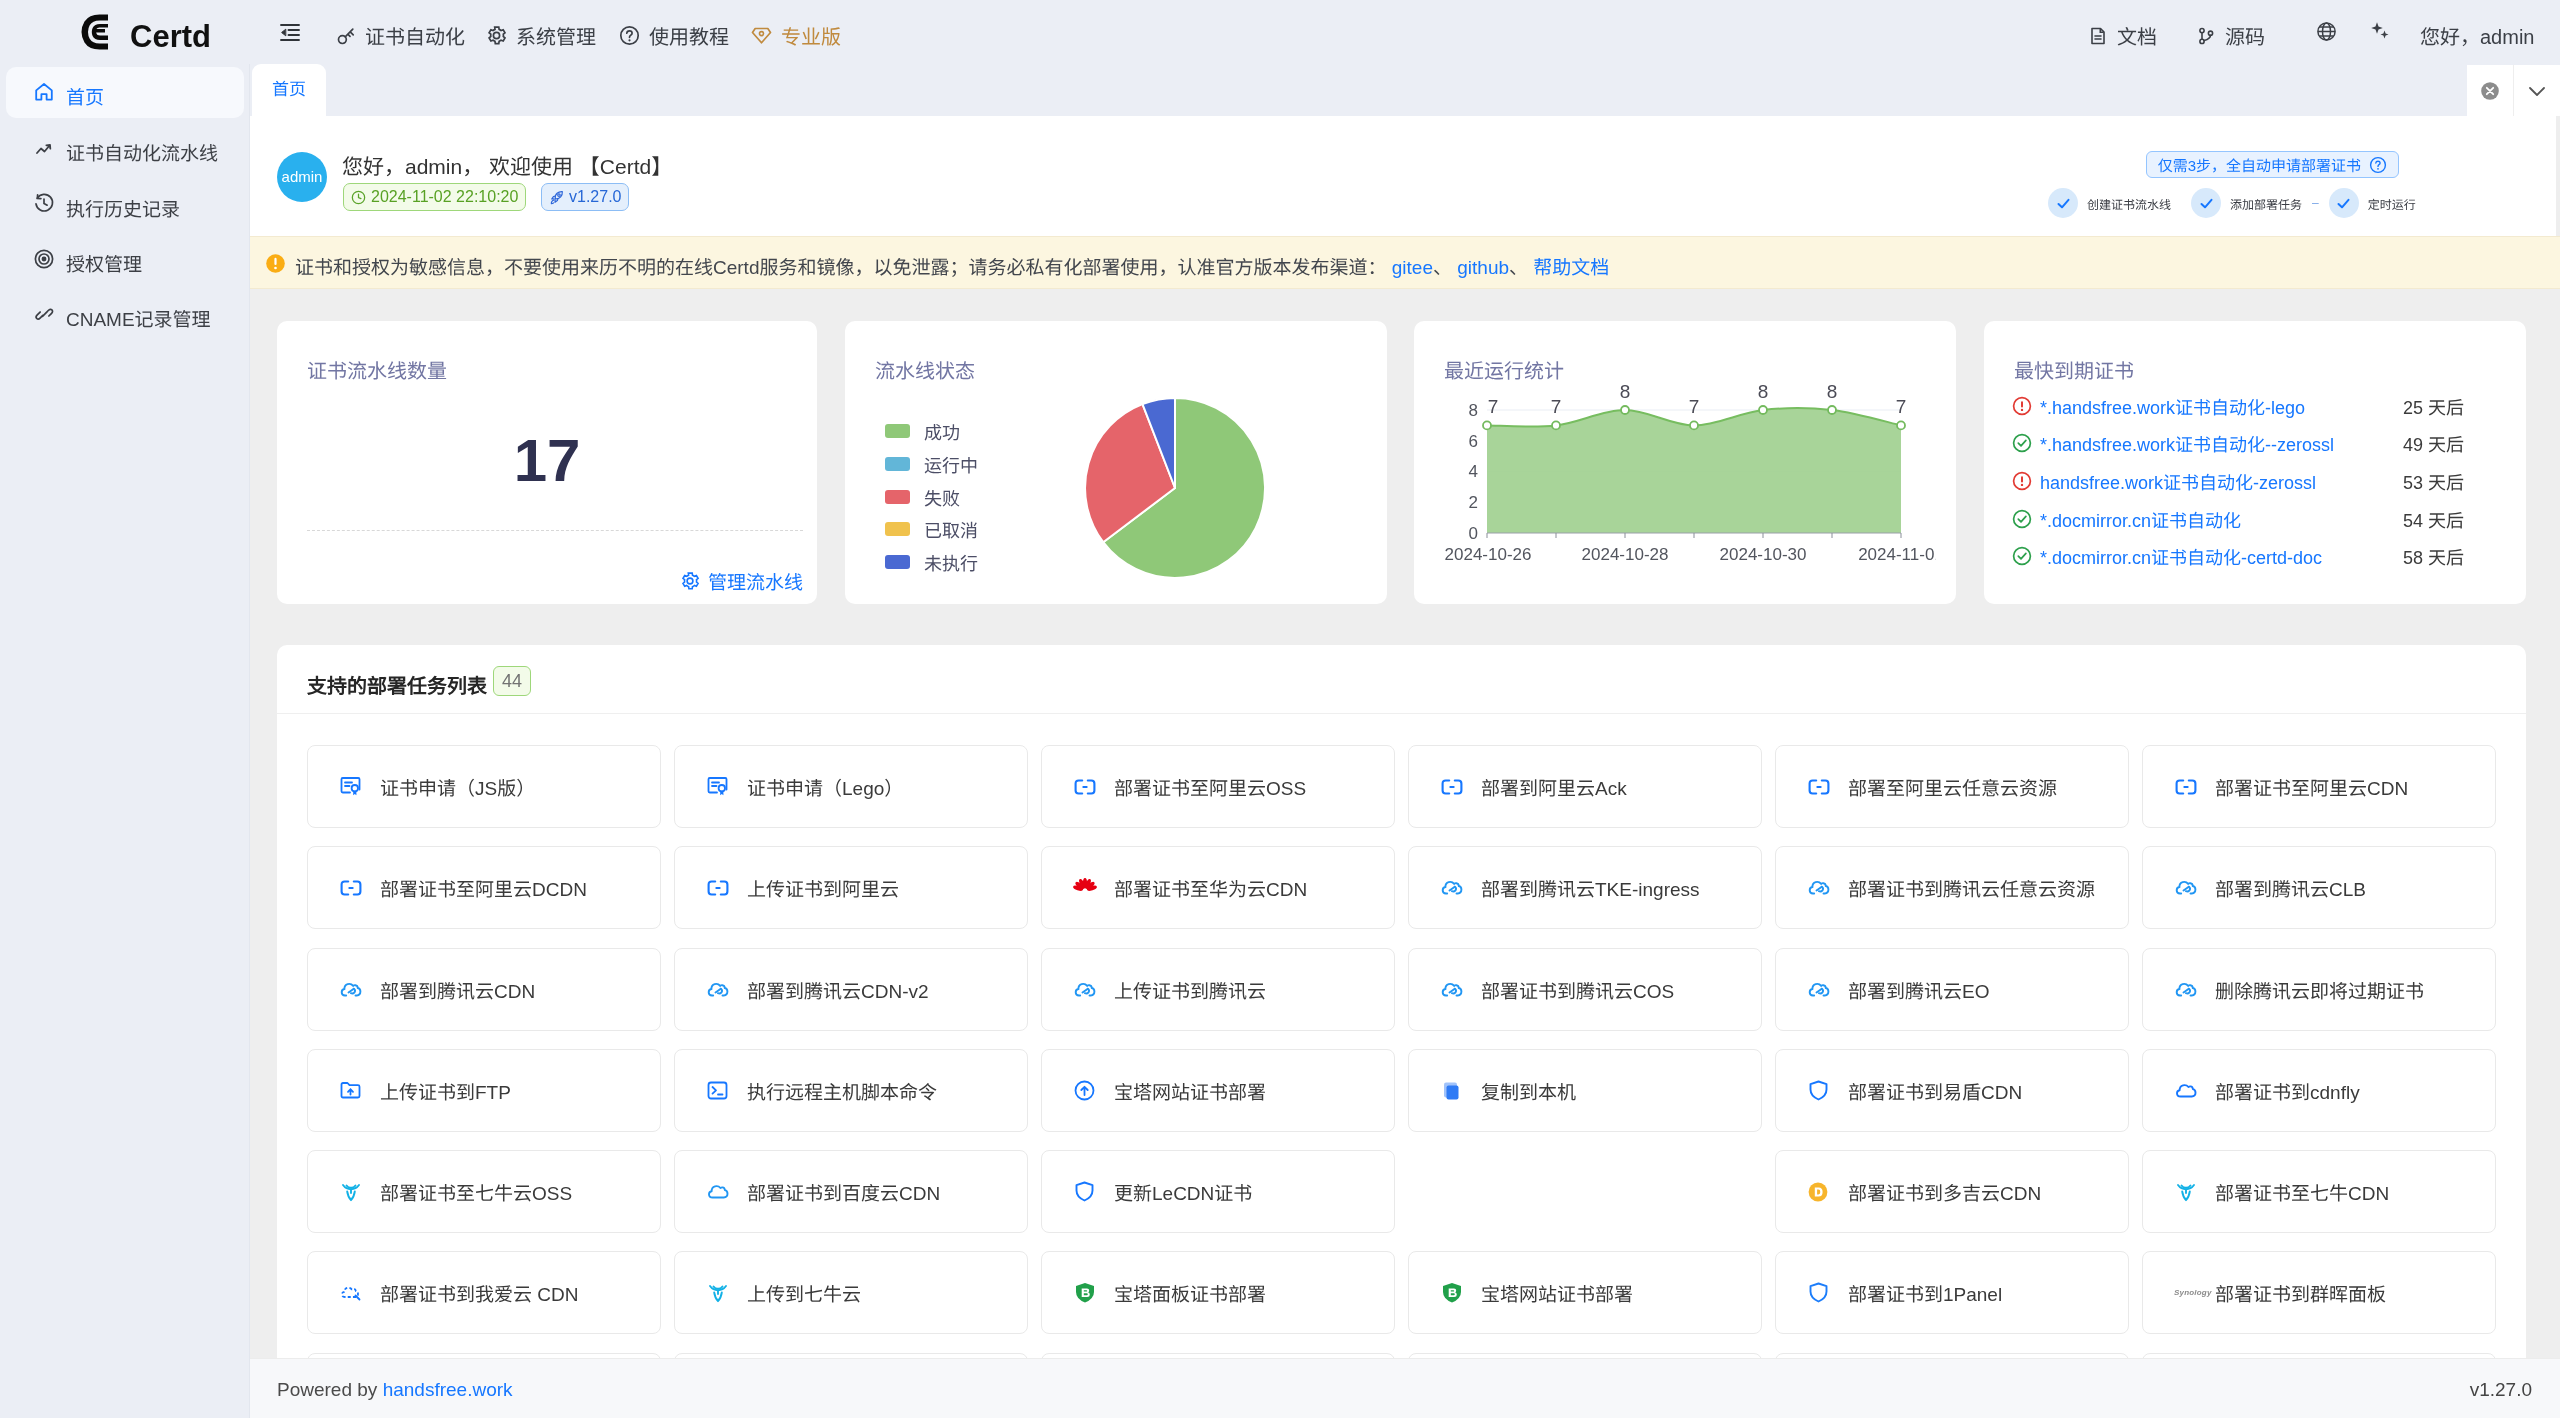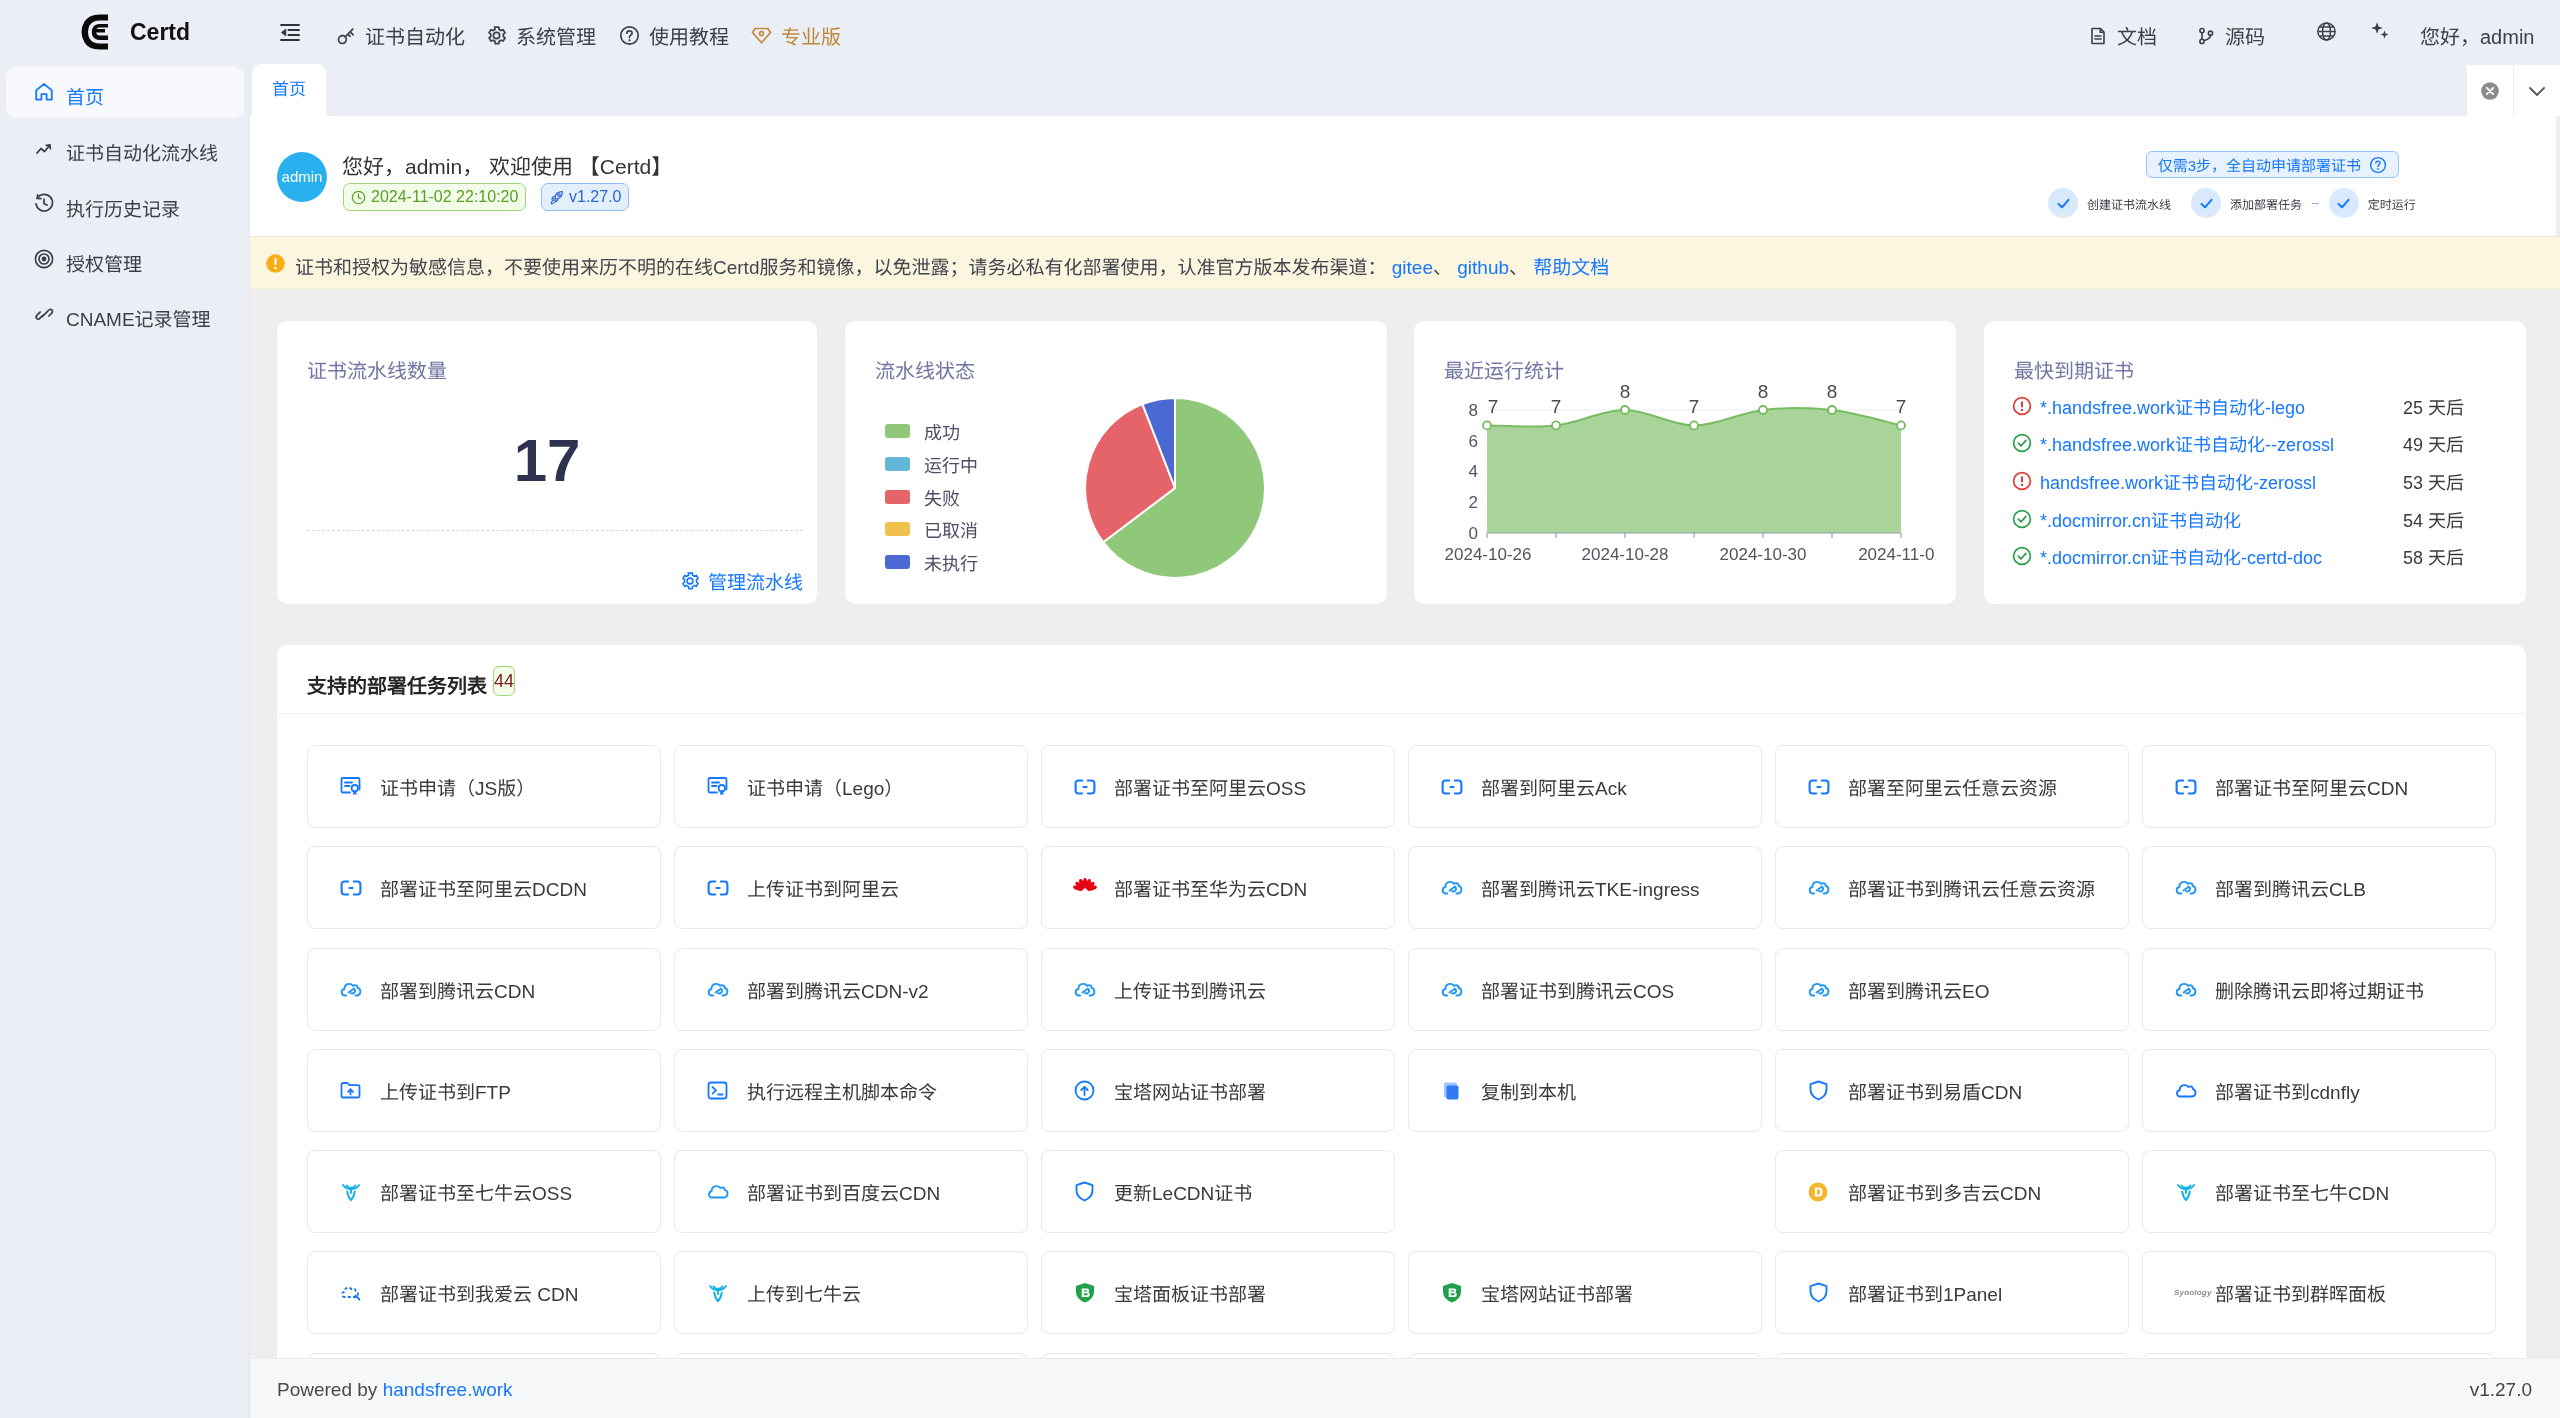--- a/index.html
+++ b/index.html
@@ -22,21 +22,21 @@
 .exprow svg { flex:0 0 auto; }
 .explink { font-size:18px; color:#1677ff; margin-left:8px; white-space:nowrap; overflow:hidden; flex:1 1 auto; }
 .expdays { font-size:18px; color:#3b3b3b; margin-left:10px; }
 </style></head>
 <body>
 <div id="nav">
   <div class="abs" style="left:81px;top:13px"><svg width="36" height="38" viewBox="0 0 36 38" style="">
         <path d="M18.5 1.5 Q8 1.5 3.5 8.5 Q0.5 13.5 0.5 19 Q0.5 24.5 3.5 29.5 Q8 36.5 18.5 36.5 L27 36.5 L27 30.5 L18.5 30.5 Q11.5 30.5 8.7 25.7 Q7 22.7 7 19 Q7 15.3 8.7 12.3 Q11.5 7.5 18.5 7.5 L27 7.5 L27 1.5 Z" fill="#0a0a0a"></path>
 <path d="M19 11 Q13.5 11 11.6 15 Q10.8 16.9 10.8 19 Q10.8 21.1 11.6 23 Q13.5 27 19 27 L27 27 L27 22.5 L19 22.5 Q15.9 22.5 15.3 20 L15.2 19.6 L24 19.6 L24 16 L15.4 16 Q16.2 14.4 18.4 14.4 L27 14.4 L27 11 Z" fill="#0a0a0a" transform="translate(0,0)"></path>
       </svg></div>
-  <div class="abs" style="left:130px;top:19px;font-size:23px;font-weight:bold;color:#111">Certd</div>
+  <div class="abs" style="left:130px;top:19px;font-size:31px;font-weight:bold;color:#111">Certd</div>
   <div class="abs" style="left:278px;top:20px"><svg width="24" height="24" viewBox="0 0 24 24" style="">
         <g stroke="#2f3338" stroke-width="1.9" stroke-linecap="round">
           <path d="M3 5 L21 5"></path>
           <path d="M10.5 10 L21 10"></path>
           <path d="M10.5 15 L21 15"></path>
           <path d="M3 20 L21 20"></path>
           <path d="M7.5 9.4 L3.6 12.5 L7.5 15.6 Z" fill="#2f3338" stroke-width="1"></path>
         </g>
       </svg></div>
   <div class="abs navitem" style="left:336px;top:21px">
@@ -340,21 +340,21 @@
         <circle cx="10" cy="10" r="8.4" fill="none" stroke="#2da04c" stroke-width="1.7"></circle>
         <path d="M6.3 10.2 L9 12.9 L13.9 7.4" fill="none" stroke="#2da04c" stroke-width="1.7" stroke-linecap="round" stroke-linejoin="round"></path>
       </svg>
       <a class="explink">*.docmirror.cn证书自动化-certd-doc</a>
       <span class="expdays">58 天后</span>
     </div>
 </div>
 
 <div id="bigcard">
   <div class="abs" style="left:30px;top:25px;font-size:20px;font-weight:bold;color:#262626">支持的部署任务列表</div>
-  <div class="abs" style="left:216px;top:21px;height:30px;padding:0 0;border:1px solid #9ed77a;background:#f3fbe9;border-radius:6px;font-size:18px;color:#7f1d1d;line-height:28px">44</div>
+  <div class="abs" style="left:216px;top:21px;height:30px;padding:0 8px;border:1px solid #9ed77a;background:#f3fbe9;border-radius:6px;font-size:18px;color:#737373;line-height:28px">44</div>
   <div class="abs" style="left:0;top:68px;width:2249px;border-top:1px solid #efefef"></div>
   <div class="tcard" style="left:30px;top:100px">
       <span class="tic">
         <svg width="23" height="23" viewBox="0 0 23 23" style="">
           <g fill="none" stroke="#1677ff" stroke-width="1.8" stroke-linecap="round">
 <path d="M20.5 14.5 L20.5 4.2 Q20.5 3 19.3 3 L3.7 3 Q2.5 3 2.5 4.2 L2.5 16.3 Q2.5 17.5 3.7 17.5 L11 17.5"></path>
 <path d="M6 7.5 L13 7.5"></path>
             <path d="M6 11 L10.5 11"></path>
           </g>
 <circle cx="15.8" cy="13.2" r="3.2" fill="none" stroke="#1677ff" stroke-width="1.8"></circle>

